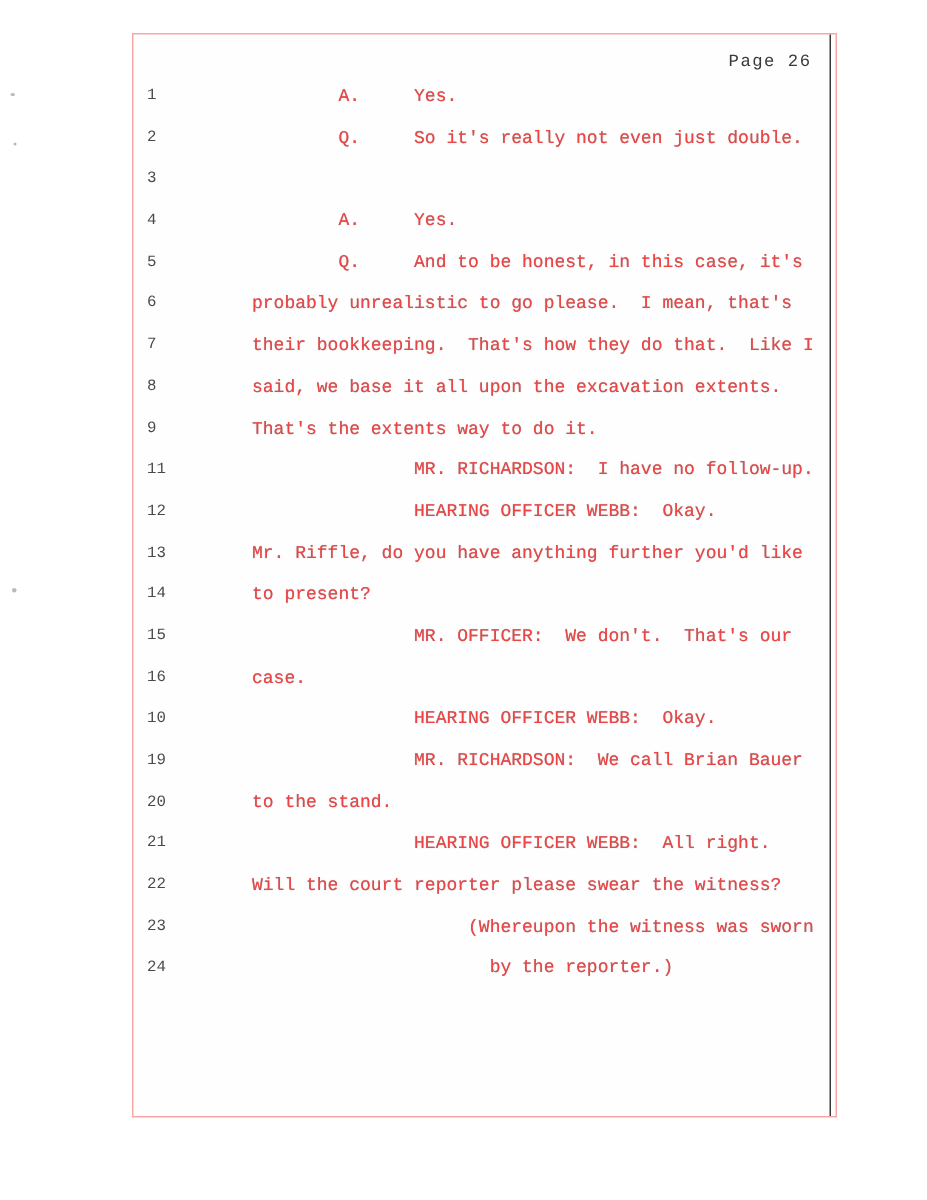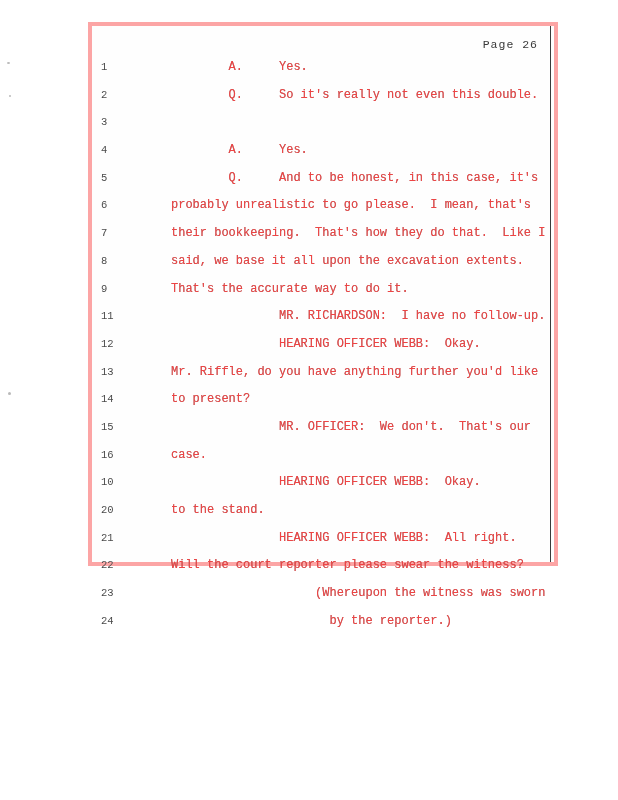--- a/index.html
+++ b/index.html
@@ -12,22 +12,22 @@
       position: relative;
       background: #ffffff;
       font-family: "Liberation Mono", monospace;
       overflow: hidden;
     }
     .frame {
       position: absolute;
       left: 88px;
       top: 22px;
       width: 470px;
-      height: 544px;
-      border: 4px solid #fca5a5;
+      height: 723px;
+      border: 1px solid #fca5a5;
       background: #fefefe;
       box-sizing: border-box;
     }
     .double-line {
       position: absolute;
       top: 0;
       bottom: 0;
       right: 3px;
       width: 1px;
       background: #3a3a3a;
@@ -87,21 +87,21 @@
   <div class="double-line"></div>
   <div class="page-number">Page 26</div>
 
   <div class="lines">
     <div class="line">
       <span class="ln">1</span>
       <span class="lt">        A.     Yes.</span>
     </div>
     <div class="line">
       <span class="ln">2</span>
-      <span class="lt">        Q.     So it's really not even this double.</span>
+      <span class="lt">        Q.     So it's really not even just double.</span>
     </div>
     <div class="line">
       <span class="ln">3</span>
     </div>
     <div class="line">
       <span class="ln">4</span>
       <span class="lt">        A.     Yes.</span>
     </div>
     <div class="line">
       <span class="ln">5</span>
@@ -114,21 +114,21 @@
     <div class="line">
       <span class="ln">7</span>
       <span class="lt">their bookkeeping.  That's how they do that.  Like I</span>
     </div>
     <div class="line">
       <span class="ln">8</span>
       <span class="lt">said, we base it all upon the excavation extents.</span>
     </div>
     <div class="line">
       <span class="ln">9</span>
-      <span class="lt">That's the accurate way to do it.</span>
+      <span class="lt">That's the extents way to do it.</span>
     </div>
     <div class="line">
       <span class="ln">11</span>
       <span class="lt">               MR. RICHARDSON:  I have no follow-up.</span>
     </div>
     <div class="line">
       <span class="ln">12</span>
       <span class="lt">               HEARING OFFICER WEBB:  Okay.</span>
     </div>
     <div class="line">
@@ -145,20 +145,24 @@
     </div>
     <div class="line">
       <span class="ln">16</span>
       <span class="lt">case.</span>
     </div>
     <div class="line">
       <span class="ln">10</span>
       <span class="lt">               HEARING OFFICER WEBB:  Okay.</span>
     </div>
     <div class="line">
+      <span class="ln">19</span>
+      <span class="lt">               MR. RICHARDSON:  We call Brian Bauer</span>
+    </div>
+    <div class="line">
       <span class="ln">20</span>
       <span class="lt">to the stand.</span>
     </div>
     <div class="line">
       <span class="ln">21</span>
       <span class="lt">               HEARING OFFICER WEBB:  All right.</span>
     </div>
     <div class="line">
       <span class="ln">22</span>
       <span class="lt">Will the court reporter please swear the witness?</span>

